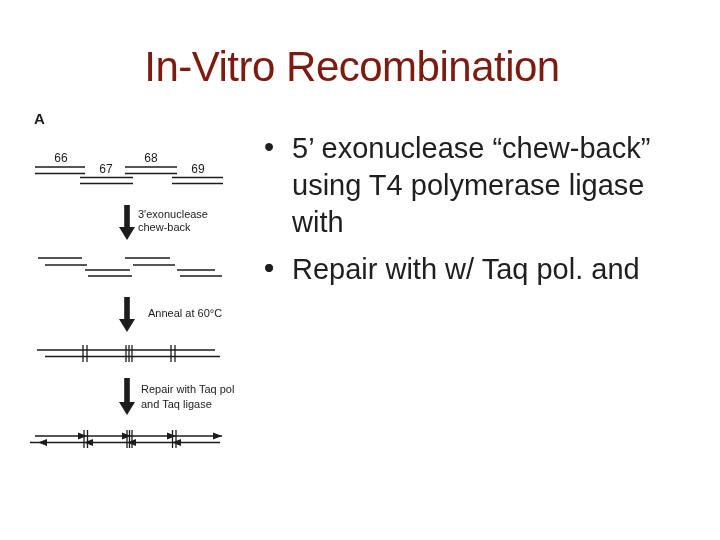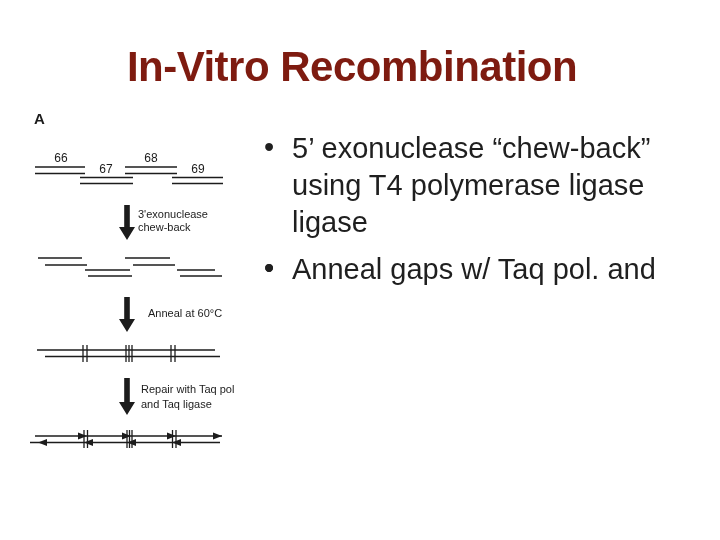--- a/index.html
+++ b/index.html
@@ -19,21 +19,21 @@
   }
   .slide-title {
     position: absolute;
     top: 44px;
     left: 0;
     width: 704px;
     margin: 0;
     text-align: center;
     font-size: 42px;
     line-height: 1.1;
-    font-weight: 700;
+    font-weight: 400;
     letter-spacing: -0.5px;
     color: #7e1b10;
   }
   .bullets {
     position: absolute;
     left: 262px;
     top: 130px;
     width: 420px;
     margin: 0;
     padding: 0;
@@ -161,24 +161,24 @@
         <line x1="158" y1="332" x2="158" y2="350"></line>
       </g>
     </g>
   </svg>
 
   <ul class="bullets">
     <li>
       <span class="marker">•</span>
       <span class="line">5’ exonuclease “chew-back”</span><br>
       <span class="line">using T4 polymerase ligase</span><br>
-      <span class="line">ligase</span>
+      <span class="line">with</span>
     </li>
     <li>
       <span class="marker">•</span>
     </li>
     <li>
       <span class="marker">•</span>
-      <span class="line">Anneal gaps w/ Taq pol. and</span><br>
+      <span class="line">Repair with w/ Taq pol. and</span><br>
     </li>
   </ul>
 
 </div>
 
 </body></html>

